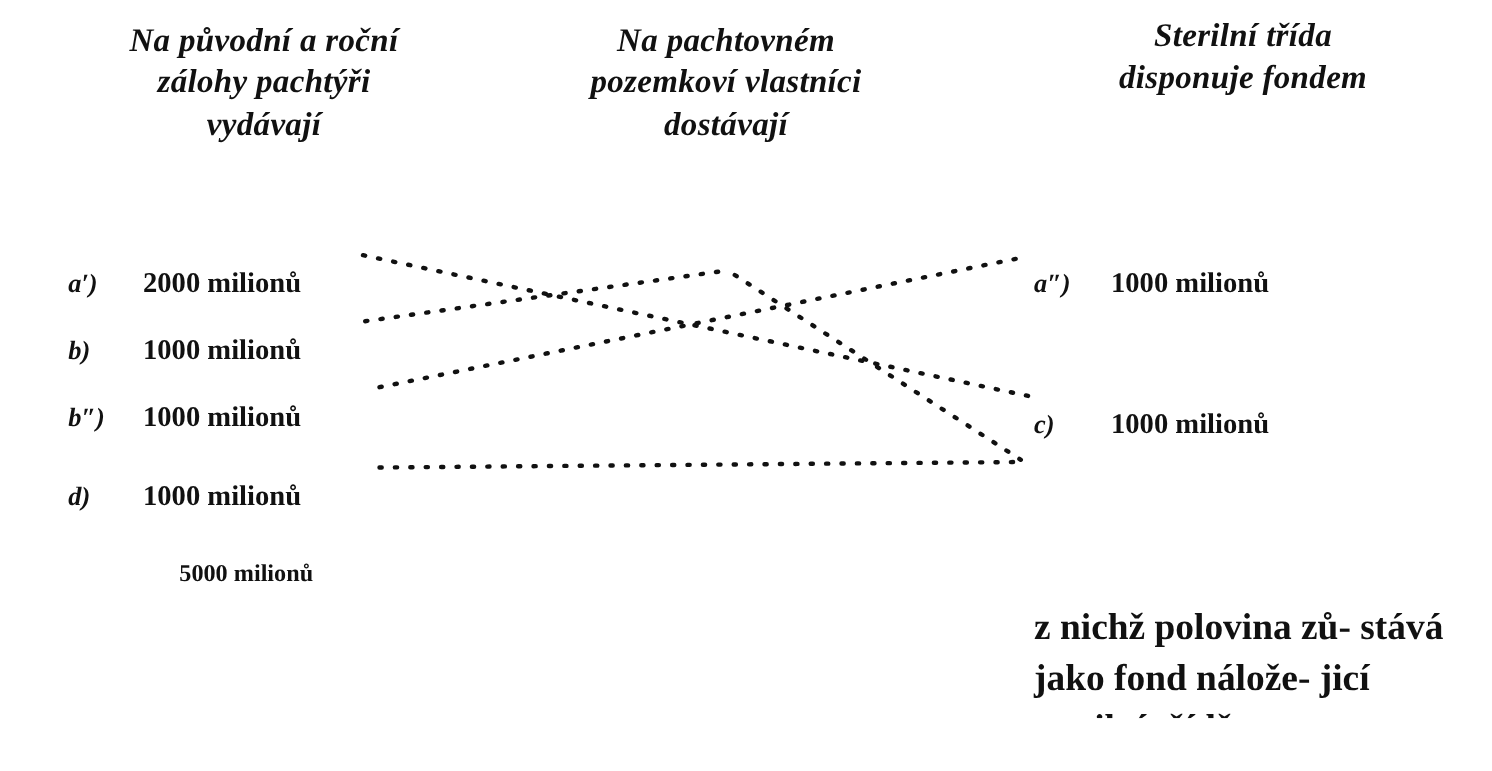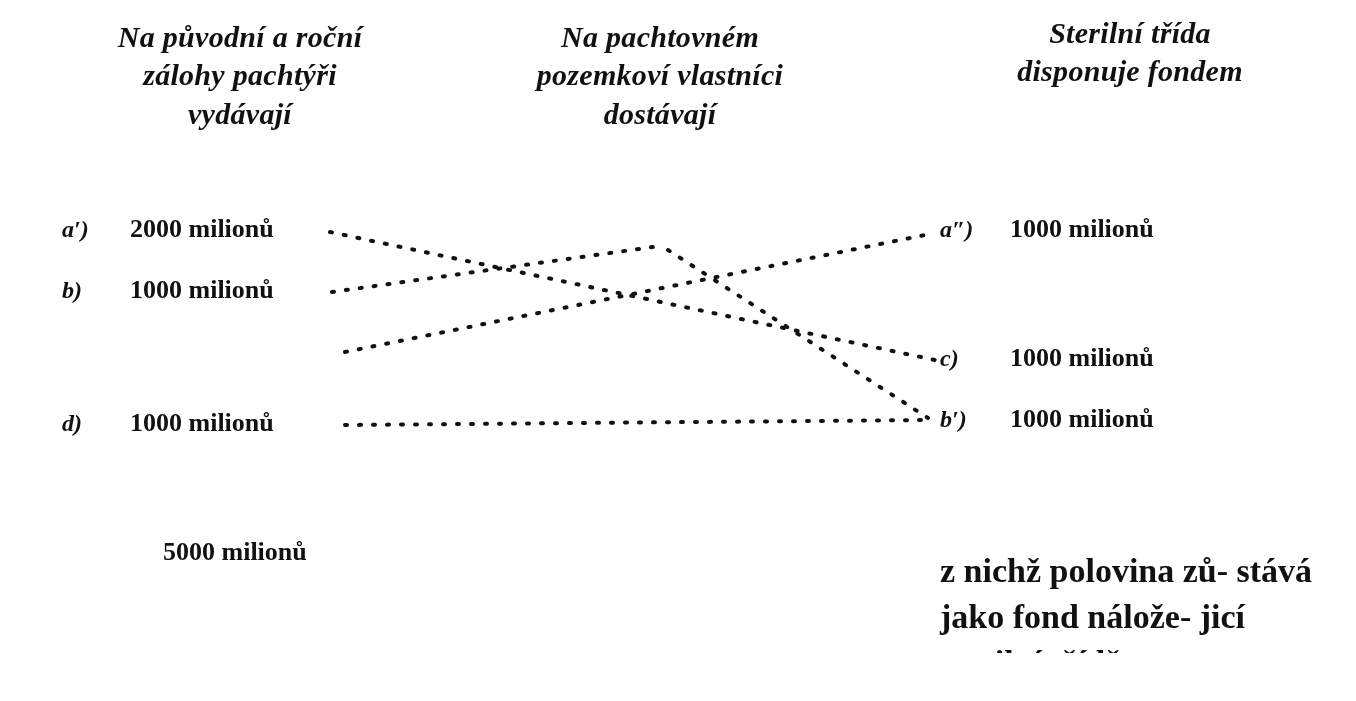--- a/index.html
+++ b/index.html
@@ -45,38 +45,38 @@
     font-style: italic;
     font-weight: bold;
     font-size: 24px;
     display: inline-block;
     margin-right: 10px;
   }
   .entry .amt {
     font-weight: bold;
     font-style: normal;
     display: inline-block;
+    margin-top: 28px;
   }
 
   .col-left   { left: 62px; }
   .col-mid    { left: 487px; }
   .col-right  { left: 940px; }
 
   .tag-w-left  { width: 58px; }
   .tag-w-mid   { width: 42px; }
   .tag-w-right { width: 60px; }
 
   
   .total {
     position: absolute;
-    font-size: 26px;
+    font-size: 22px;
     font-weight: bold;
     color: #111111;
     white-space: nowrap;
-    margin-top: 29px;
   }
   #total-right-note {
     position: absolute;
     left: 940px;
     top: 548px;
     width: 400px;
     font-size: 34px;
     font-weight: bold;
     line-height: 1.36;
     color: #111111;
@@ -129,38 +129,38 @@
   </svg>
 
   <div class="entry col-left" style="top: 214px;">
     <span class="tag tag-w-left">a′)</span><span class="amt">2000 milionů</span>
   </div>
 
   <div class="entry col-left" style="top: 275px;">
     <span class="tag tag-w-left">b)</span><span class="amt">1000 milionů</span>
   </div>
 
+  <div class="entry col-left" style="top: 336px;">
+    <span class="tag tag-w-left">b″)</span><span class="amt">1000 milionů</span>
+  </div>
 
   <div class="entry col-left" style="top: 408px;">
     <span class="tag tag-w-left">d)</span><span class="amt">1000 milionů</span>
   </div>
 
   <div class="total" style="left: 163px; top: 508px;">5000 milionů</div>
 
 
   <div class="entry col-right" style="top: 214px;">
     <span class="tag tag-w-right">a″)</span><span class="amt">1000 milionů</span>
   </div>
 
   <div class="entry col-right" style="top: 343px;">
     <span class="tag tag-w-right">c)</span><span class="amt">1000 milionů</span>
   </div>
 
-  <div class="entry col-right" style="top: 404px;">
-    <span class="tag tag-w-right">b′)</span><span class="amt">1000 milionů</span>
-  </div>
 
 
   <div id="total-right-note">z nichž polovina zů-
 stává jako fond nálože-
 jicí sterilní třídě</div>
 
 </div>
 
 </body></html>

